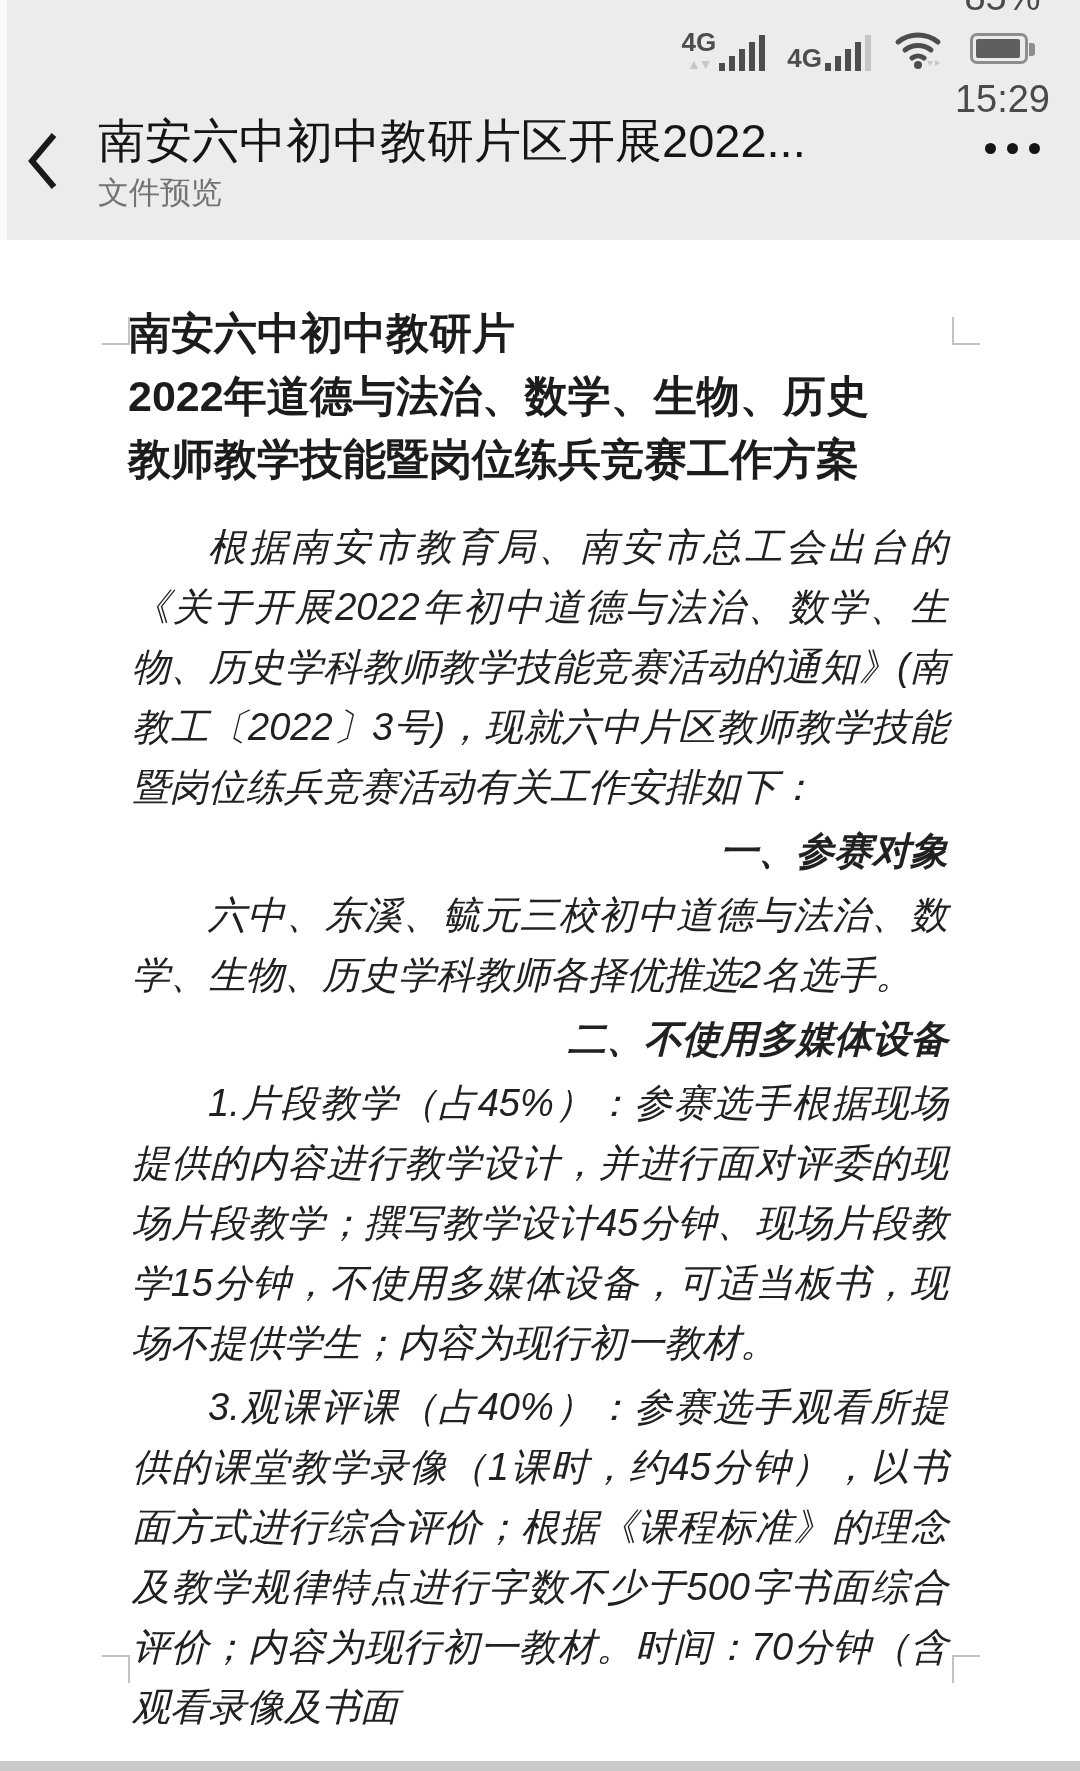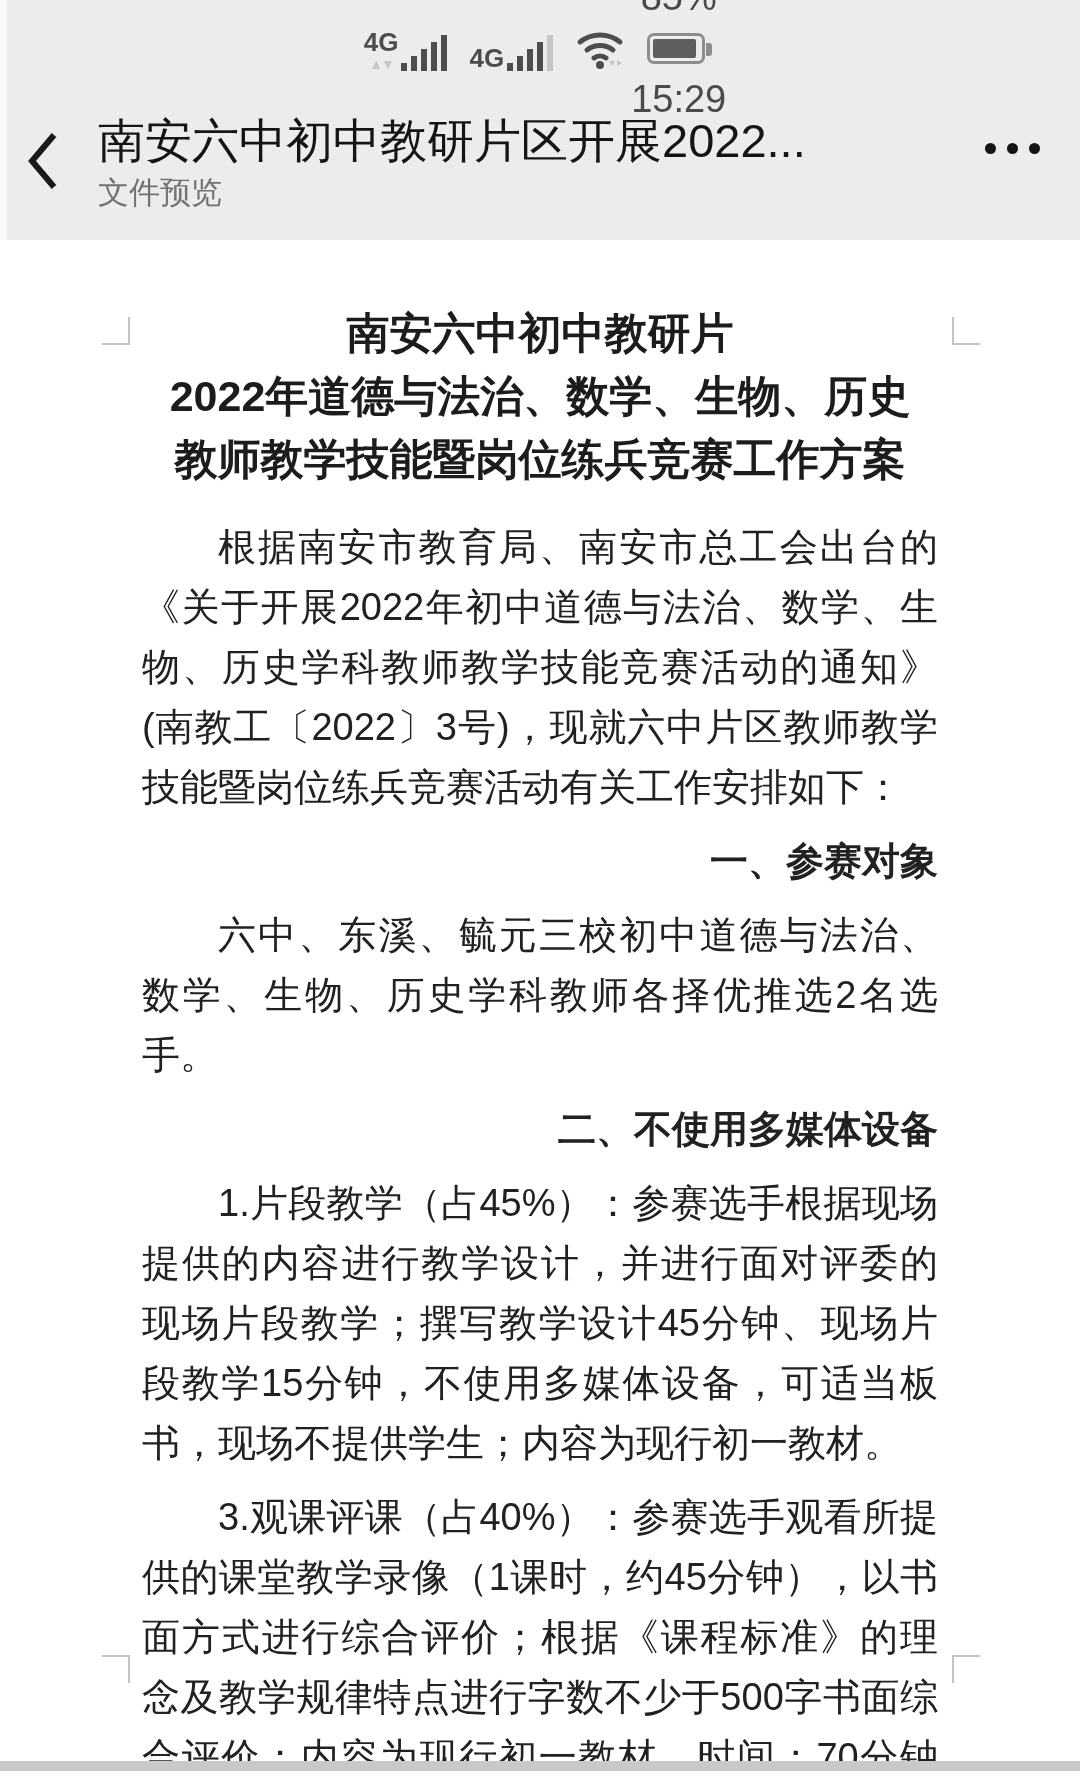--- a/index.html
+++ b/index.html
@@ -4,21 +4,21 @@
 <style>
   html,body{margin:0;padding:0;background:#ffffff;}
   .screen{
     position:relative;width:1080px;height:1771px;overflow:hidden;
     font-family:"Liberation Sans","DejaVu Sans",sans-serif;
     background:#ffffff;
   }
   
   .status-bar{
     height:90px;background:#ececec;display:flex;align-items:center;
-    justify-content:center;padding:6px 30px 0 40px;box-sizing:border-box;
+    justify-content:flex-end;padding:6px 30px 0 40px;box-sizing:border-box;gap:6px;
   }
   .sb-left{display:flex;align-items:flex-end;gap:16px;}
   .sim{display:flex;align-items:flex-end;}
   .sim-col{display:flex;flex-direction:column;align-items:center;margin-right:3px;}
   .sim-label{font-size:26px;font-weight:bold;color:#4d4d4d;line-height:1;}
   .sim-arrows{font-size:14px;line-height:1;color:#c7c7c7;letter-spacing:-2px;margin-top:2px;}
   .bars{display:block;}
   .sb-right{display:flex;align-items:center;gap:14px;font-size:38px;color:#4a4a4a;flex-direction:column;}
   .battery{position:relative;width:58px;height:31px;border:3px solid #8d8d8d;border-radius:7px;box-sizing:border-box;margin-right:6px;}
   .battery-fill{position:absolute;left:3px;top:3px;bottom:3px;width:83%;background:#5f5f5f;border-radius:2px;}
@@ -37,23 +37,23 @@
   
   .doc{position:absolute;top:240px;left:0;right:0;bottom:10px;background:#ffffff;}
   .edge-strip{position:absolute;left:0;top:0;width:7px;height:240px;background:#fafafa;}
   .bottom-strip{position:absolute;left:0;bottom:0;width:100%;height:10px;background:#c9c9c9;}
   .mark{position:absolute;width:26px;height:26px;border:0 solid #c3c3c3;}
   .mark-tl{left:102px;top:77px;border-right-width:2px;border-bottom-width:2px;}
   .mark-tr{left:952px;top:77px;border-left-width:2px;border-bottom-width:2px;}
   .mark-bl{left:102px;top:1415px;border-right-width:2px;border-top-width:2px;}
   .mark-br{left:952px;top:1415px;border-left-width:2px;border-top-width:2px;}
   .doc-content{padding:62px 128px 0;}
-  .doc-title-line{font-size:43px;font-weight:bold;color:#1c1c1c;text-align:center;line-height:63px;}
+  .doc-title-line{font-size:43px;font-weight:bold;color:#1c1c1c;line-height:63px;}
   .doc-body{margin-top:26px;font-size:38px;line-height:60px;color:#212121;}
-  .para{margin:14px;text-indent:2em;text-align:justify;}
+  .para{margin:4px;text-indent:2em;text-align:justify;font-style:italic;}
   .para.heading{font-weight:bold;text-align:right;}
 </style>
 </head>
 <body>
 
 <div class="screen">
 
   <div class="status-bar">
     <div class="sb-left">
       <span class="sim">

